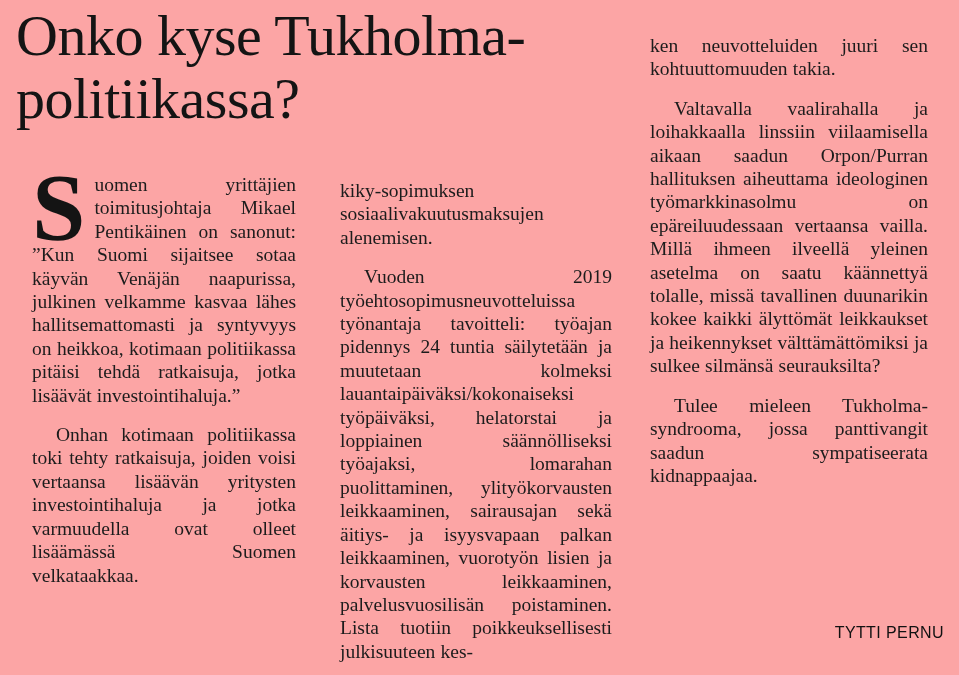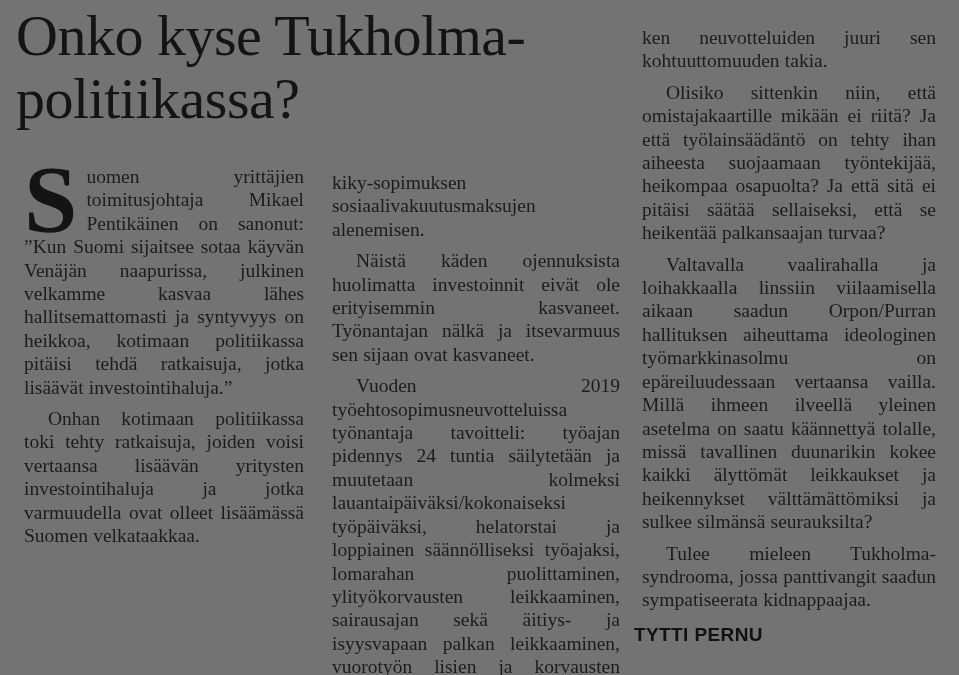--- a/index.html
+++ b/index.html
@@ -4,21 +4,21 @@
 <style>
   html, body {
     margin: 0;
     padding: 0;
     background: #ffffff;
   }
   .page {
     position: relative;
     width: 959px;
     height: 675px;
-    background: #737373;
+    background: #fca5a5;
     overflow: hidden;
     font-family: "Liberation Serif", serif;
     color: #1c1c1c;
   }
   .headline {
     position: absolute;
     left: 16px;
     top: 4px;
     width: 618px;
     margin: 0;
@@ -35,61 +35,59 @@
     line-height: 23.4px;
     text-align: justify;
     hyphens: auto;
     -webkit-hyphens: auto;
     word-spacing: 0.02em;
   }
   .col-1 { left: 16px;  top: 157px; width: 296px; }
   .col-2 { left: 324px; top: 163px; width: 304px; }
   .col-3 { left: 634px; top: 18px;  width: 310px; }
   .para {
-    margin: 8px;
+    margin: 16px;
     padding: 0;
   }
   .para.indent { text-indent: 24px; }
   .dropcap {
     float: left;
     font-size: 96px;
     line-height: 70px;
     padding: 0 9px 0 0;
     font-weight: 700;
     color: #141414;
   }
   .byline {
     position: absolute;
     left: 634px;
     top: 624px;
     width: 310px;
-    text-align: left;
+    text-align: right;
     font-family: "Liberation Sans", sans-serif;
-    font-weight: 700;
-    font-size: 19px;
+    font-weight: 400;
+    font-size: 16px;
     letter-spacing: 0.4px;
     color: #111111;
   }
 </style>
 </head>
 <body>
 
 <div class="page">
   <h1 class="headline"><span>Onko kyse Tukholma-</span><br><span>politiikassa?</span></h1>
 
   <div class="col col-1" id="col-0">
       <p class="para"><span class="dropcap">S</span>uomen yrittäjien toimitusjohtaja Mikael Pentikäinen on sanonut: ”Kun Suomi sijaitsee sotaa käyvän Venäjän naapurissa, julkinen velkamme kasvaa lähes hallitsemattomasti ja syntyvyys on heikkoa, kotimaan politiikassa pitäisi tehdä ratkaisuja, jotka lisäävät investointihaluja.”</p>
       <p class="para indent">Onhan kotimaan politiikassa toki tehty ratkaisuja, joiden voisi vertaansa lisäävän yritysten investointihaluja ja jotka varmuudella ovat olleet lisäämässä Suomen velkataakkaa.</p>
     </div>
   <div class="col col-2" id="col-1">
       <p class="para">kiky-sopimuksen sosiaalivakuutusmaksujen alenemisen.</p>
-      <p class="para indent">Näistä käden ojennuksista huolimatta investoinnit eivät ole erityisemmin kasvaneet. Työnantajan nälkä ja itsevarmuus sen sijaan ovat kasvaneet.</p>
       <p class="para indent">Vuoden 2019 työehtosopimusneuvotteluissa työnantaja tavoitteli: työajan pidennys 24 tuntia säilytetään ja muutetaan kolmeksi lauantaipäiväksi/kokonaiseksi työpäiväksi, helatorstai ja loppiainen säännölliseksi työajaksi, lomarahan puolittaminen, ylityökorvausten leikkaaminen, sairausajan sekä äitiys- ja isyysvapaan palkan leikkaaminen, vuorotyön lisien ja korvausten leikkaaminen, palvelusvuosilisän poistaminen. Lista tuotiin poikkeuksellisesti julkisuuteen kes-</p>
     </div>
   <div class="col col-3" id="col-2">
       <p class="para">ken neuvotteluiden juuri sen kohtuuttomuuden takia.</p>
-      <p class="para indent">Olisiko sittenkin niin, että omistajakaartille mikään ei riitä? Ja että työlainsäädäntö on tehty ihan aiheesta suojaamaan työntekijää, heikompaa osapuolta? Ja että sitä ei pitäisi säätää sellaiseksi, että se heikentää palkansaajan turvaa?</p>
       <p class="para indent">Valtavalla vaalirahalla ja loihakkaalla linssiin viilaamisella aikaan saadun Orpon/Purran hallituksen aiheuttama ideologinen työmarkkinasolmu on epäreiluudessaan vertaansa vailla. Millä ihmeen ilveellä yleinen asetelma on saatu käännettyä tolalle, missä tavallinen duunarikin kokee kaikki älyttömät leikkaukset ja heikennykset välttämättömiksi ja sulkee silmänsä seurauksilta?</p>
       <p class="para indent">Tulee mieleen Tukholma-syndrooma, jossa panttivangit saadun sympatiseerata kidnappaajaa.</p>
     </div>
 
   <div class="byline">TYTTI PERNU</div>
 </div>
 
 </body></html>

